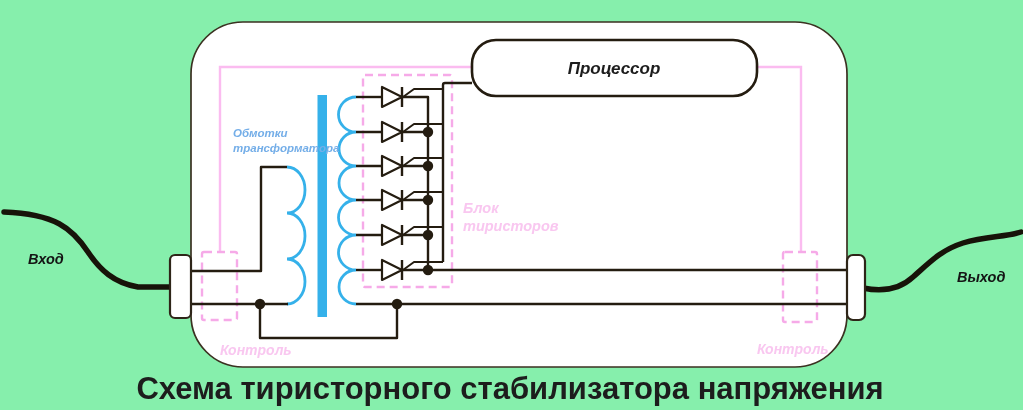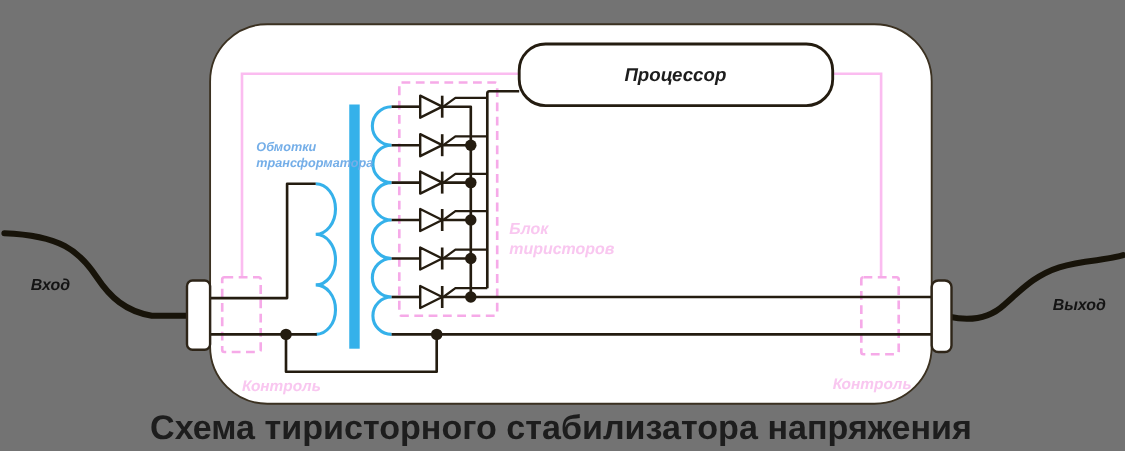--- a/index.html
+++ b/index.html
@@ -1,19 +1,19 @@
 <!DOCTYPE html>
 <html><head>
 <meta charset="utf-8">
 <style>
   html,body{margin:0;padding:0;background:#ffffff;}
   .stage{
     position:relative;
     width:1023px;height:410px;
-    background:#737373;
+    background:#86efac;
     font-family:"Liberation Sans", sans-serif;
     overflow:hidden;
     text-align:right;
   }
   svg{position:absolute;left:0;top:0;}
   text{font-family:"Liberation Sans", sans-serif;}
   .t-title{font-size:31px;font-weight:bold;fill:#1d1d1d;}
   .t-proc{font-size:17px;font-weight:bold;font-style:italic;fill:#1d1d1d;}
   .t-io{font-size:14.5px;font-weight:bold;font-style:italic;fill:#141414;}
   .t-blue{font-size:11.5px;font-weight:bold;font-style:italic;fill:#74aee8;}

